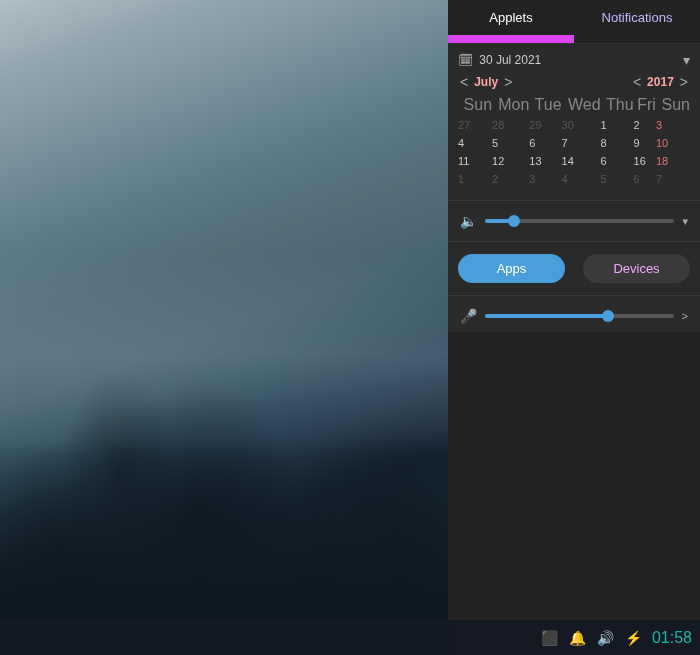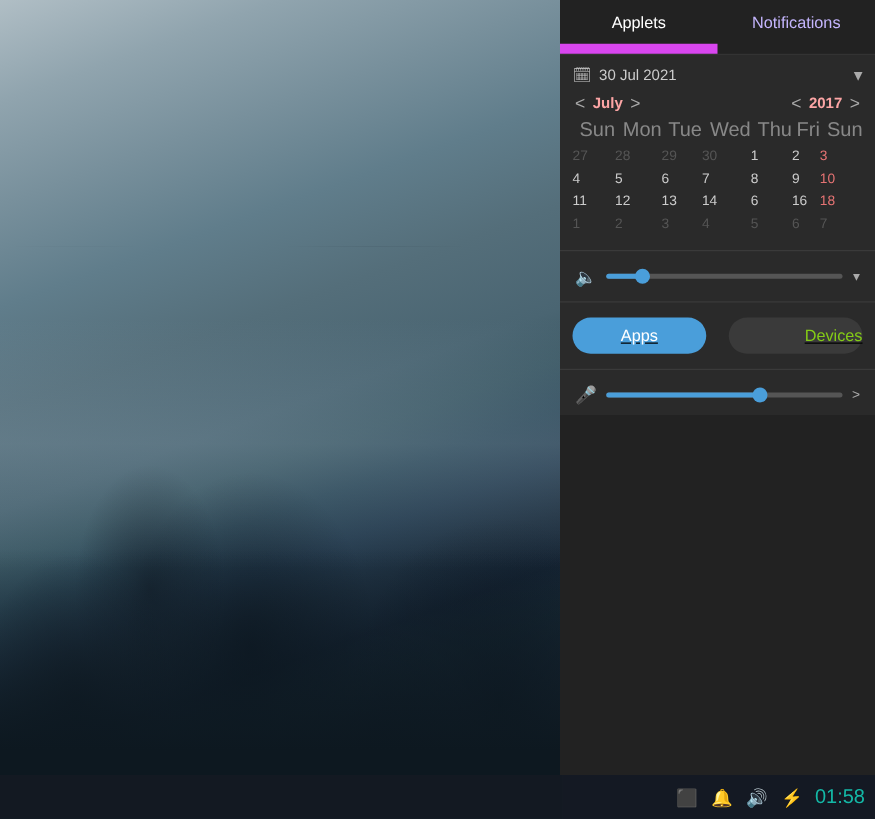--- a/index.html
+++ b/index.html
@@ -301,42 +301,40 @@
       font-size: 13px;
       cursor: pointer;
       text-align: center;
     }
 
     
     .apps-devices {
       display: flex;
       padding: 8px 10px;
       gap: 18px;
-      text-decoration: underline;
     }
 
     .toggle-btn {
       flex: 1;
       padding: 7px 0;
       border-radius: 20px;
       border: none;
       font-size: 13px;
       cursor: pointer;
       text-align: center;
     }
 
     .toggle-btn.active {
       background: #4a9eda;
       color: #fff;
     }
 
     .toggle-btn.inactive {
       background: #3a3a3a;
-      color: #84cc16;
-      text-align: right;
+      color: #f0abfc;
     }
 
     
     .mic-section {
       padding: 8px 12px;
       display: flex;
       align-items: center;
       gap: 8px;
     }
 

